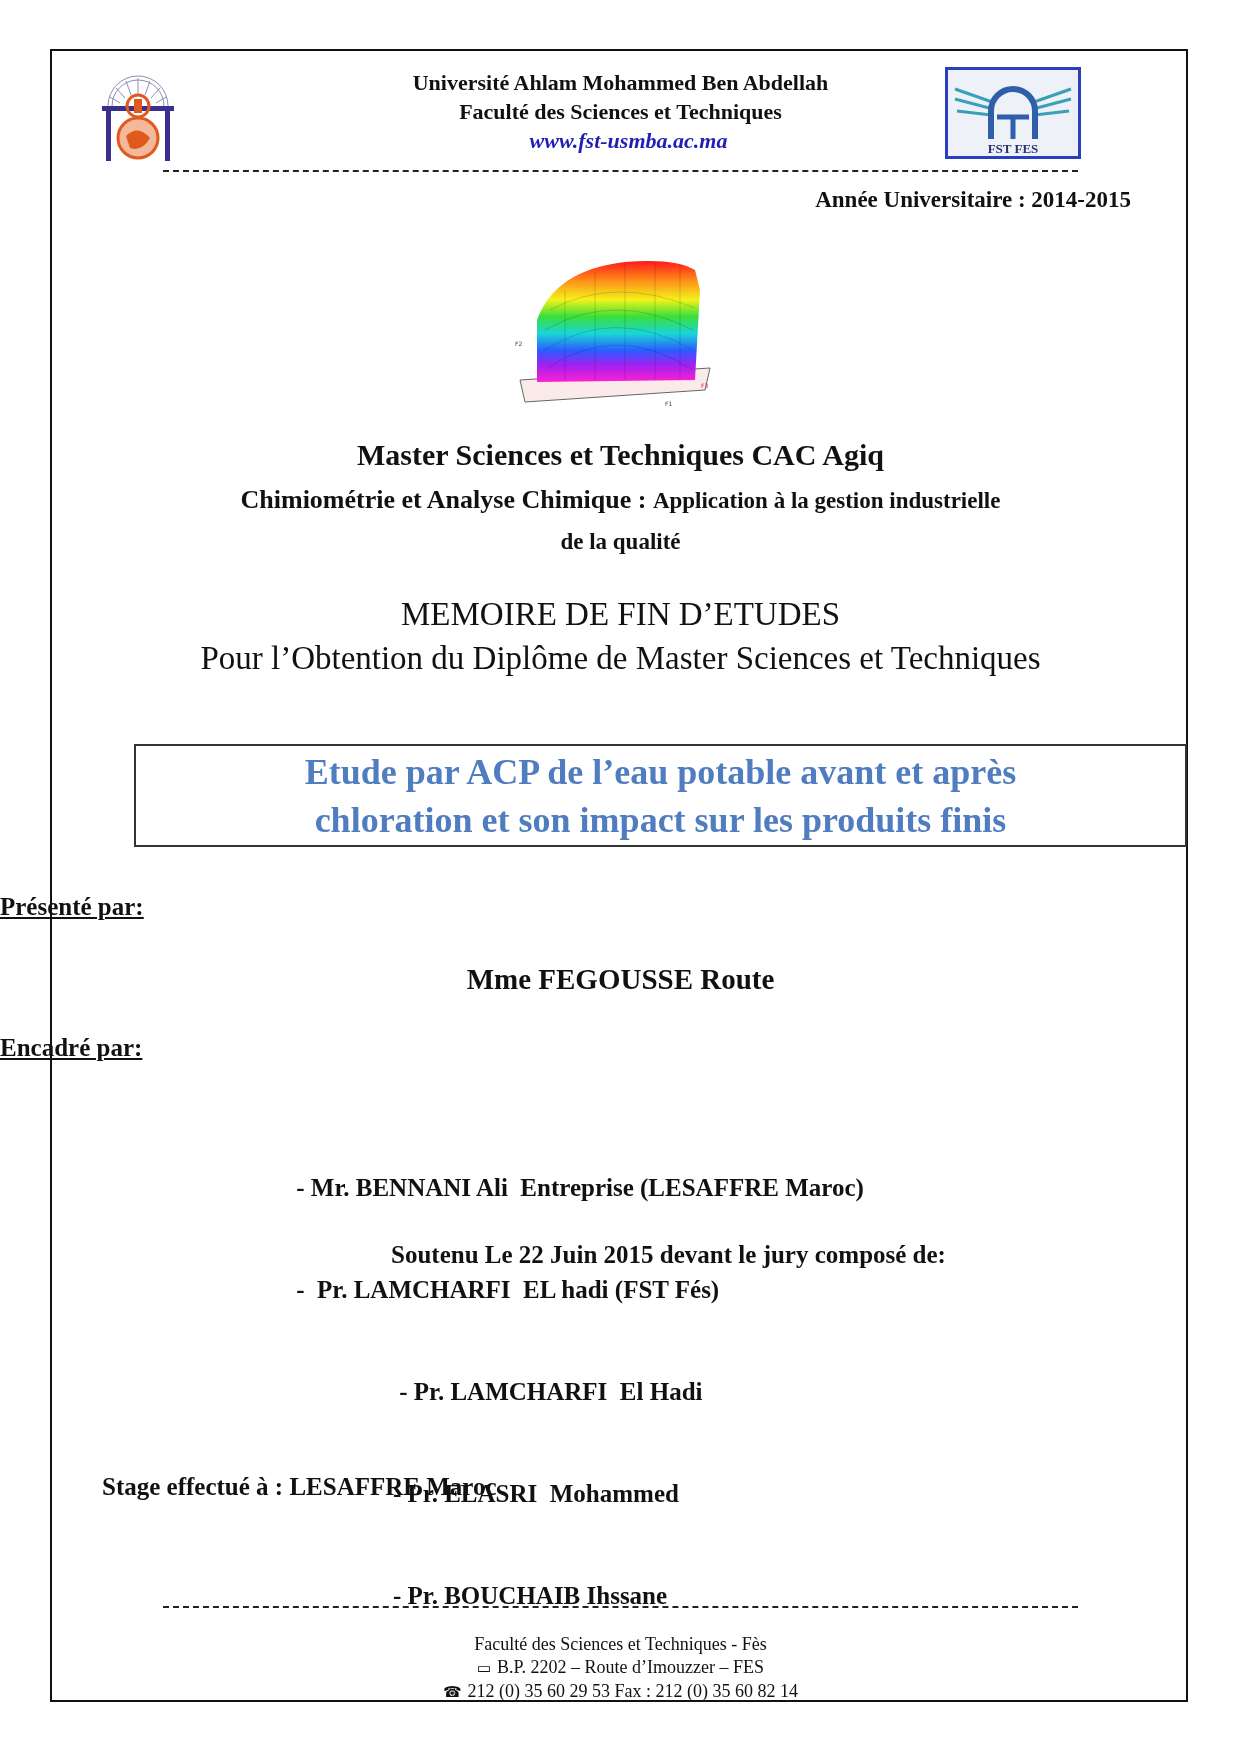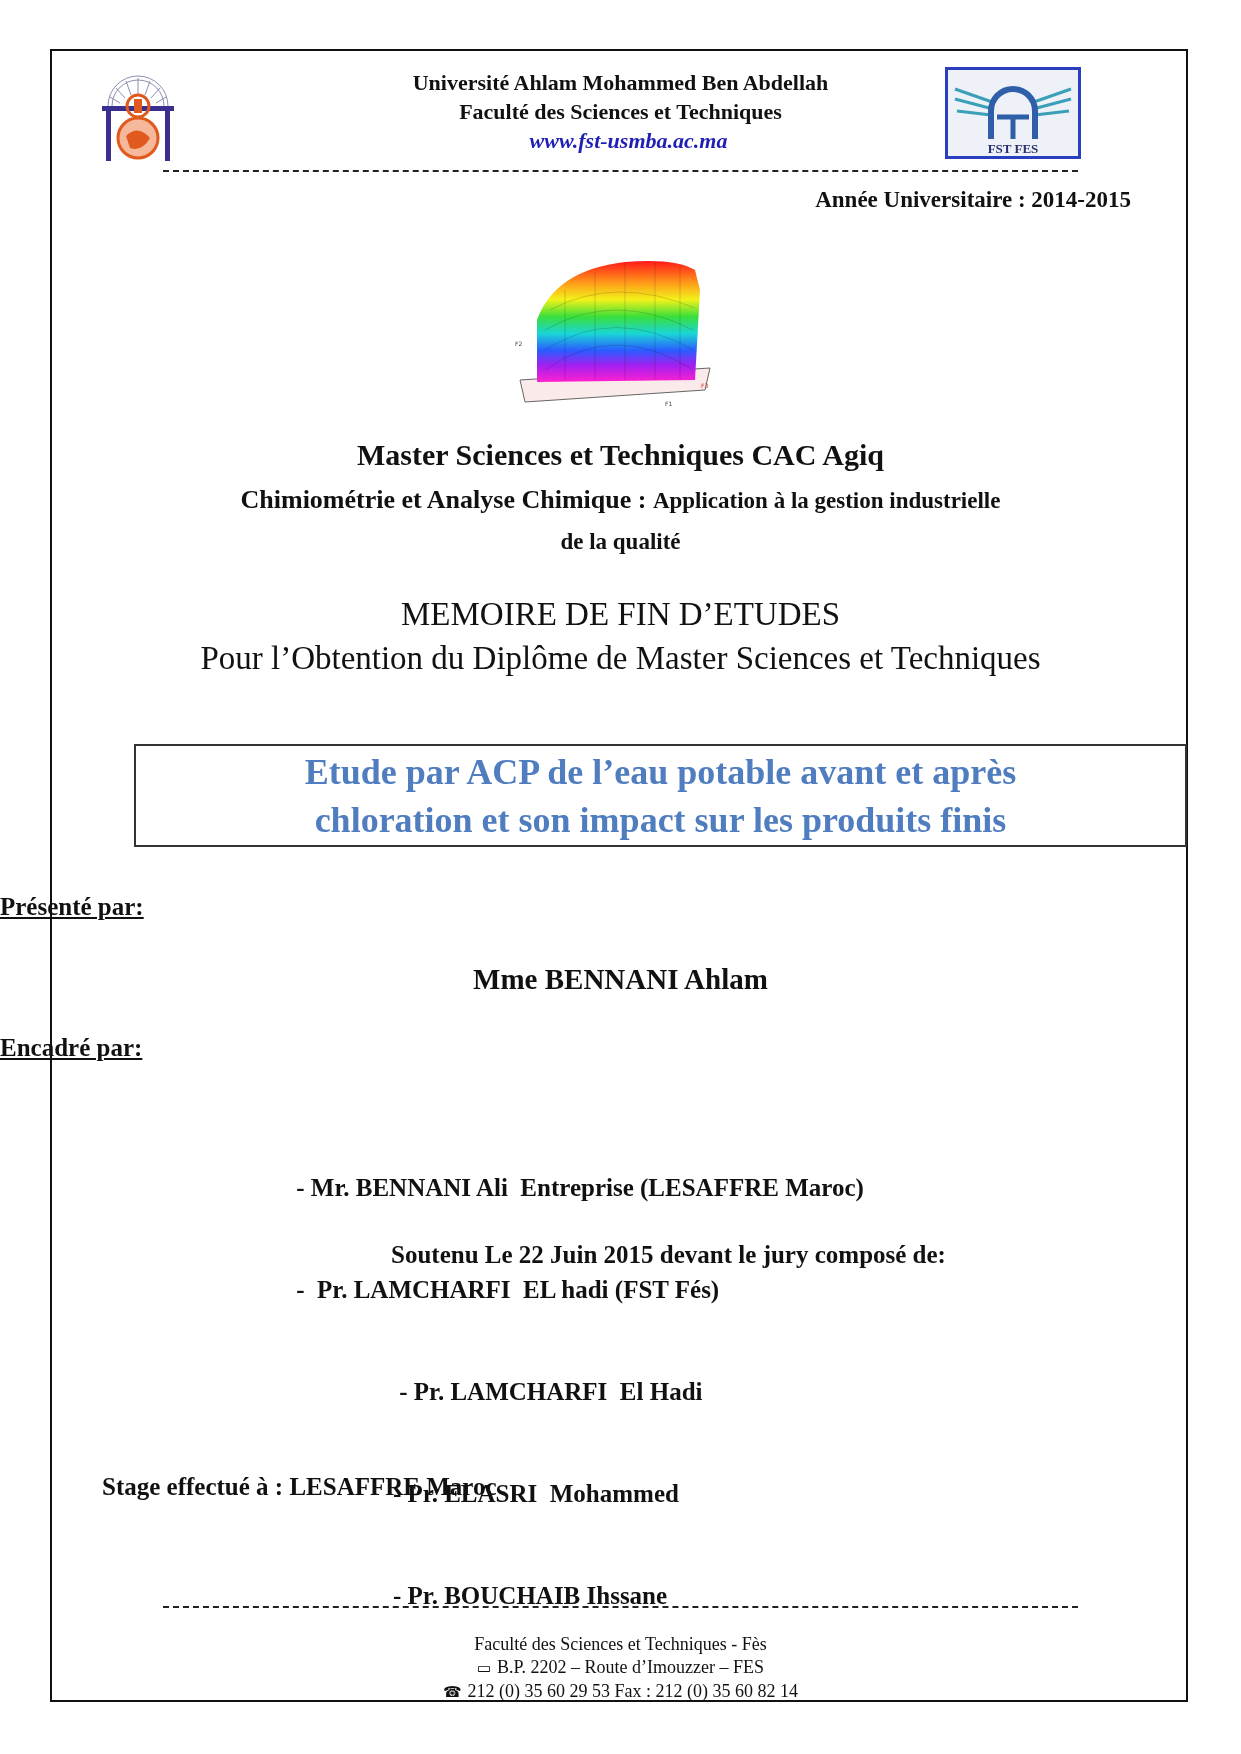--- a/index.html
+++ b/index.html
@@ -139,21 +139,21 @@
   <div>MEMOIRE DE FIN D’ETUDES</div>
   <div>Pour l’Obtention du Diplôme de Master Sciences et Techniques</div>
 </div>
 
 <div class="abs title-box">
   <div>Etude par ACP de  l’eau potable avant et après</div>
   <div>chloration et son impact sur les produits finis</div>
 </div>
 
 <div class="abs section-h" style="top:893px;">Présenté par:</div>
-<div class="abs name" style="top:963px;">Mme BENNANI Ahlam</div>
+<div class="abs name" style="top:963px;">Mme FEGOUSSE Route</div>
 
 <div class="abs section-h" style="top:1034px;">Encadré par:</div>
 <div class="abs enc-list">
   <div> - Mr. BENNANI Ali  Entreprise (LESAFFRE Maroc)</div>
   <div> -  Pr. LAMCHARFI  EL hadi (FST Fés)</div>
 </div>
 
 <div class="abs soutenu">Soutenu Le 22 Juin 2015  devant le jury composé de:</div>
 <div class="abs jury-list">
   <div> - Pr. LAMCHARFI  El Hadi</div>

